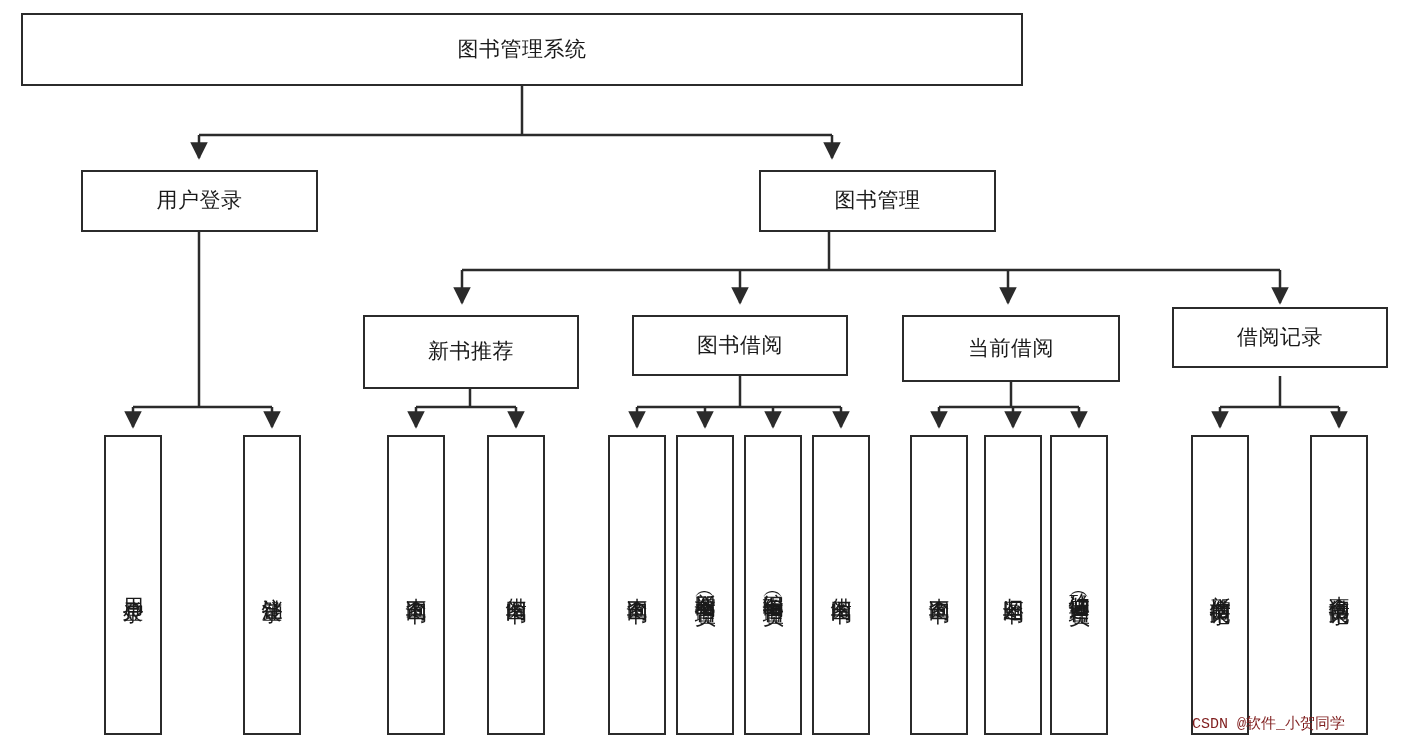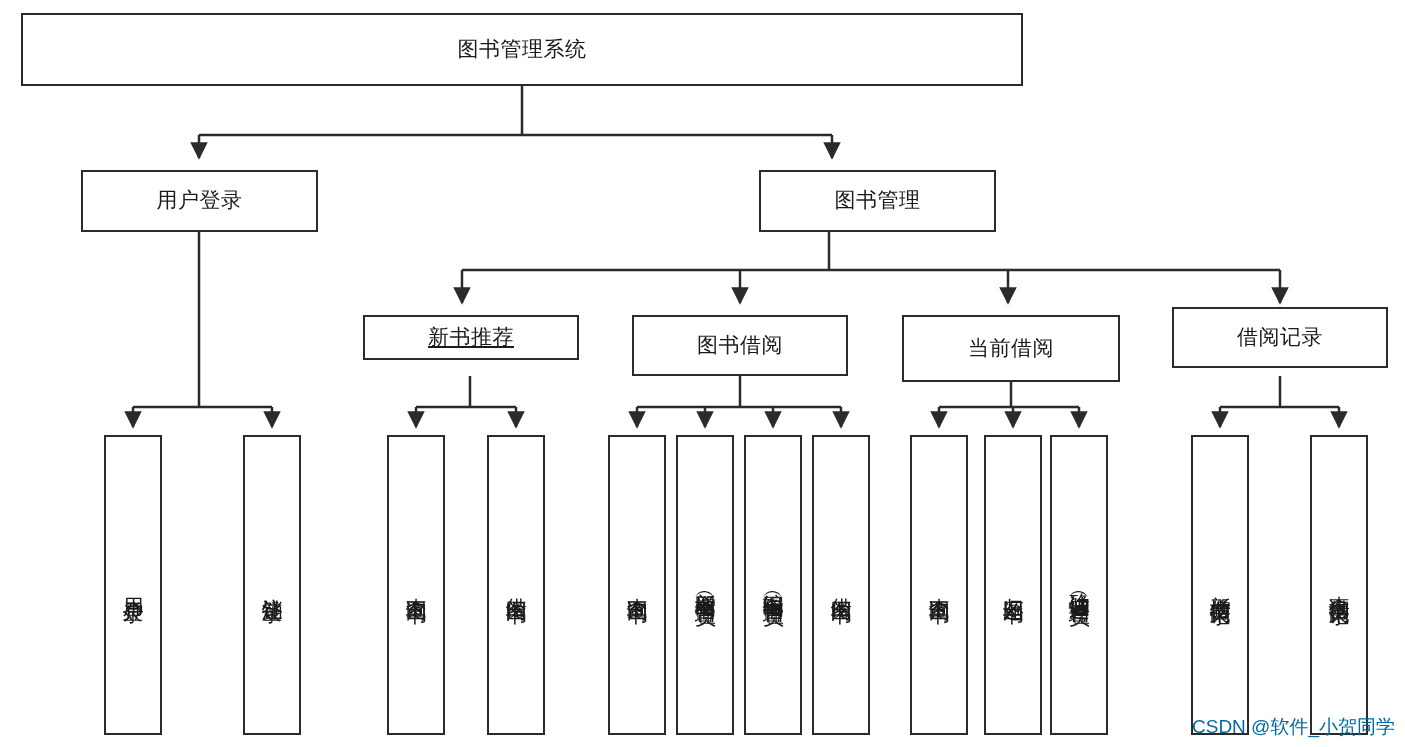--- a/index.html
+++ b/index.html
@@ -49,24 +49,24 @@
   svg.edges {
     position: absolute;
     left: 0;
     top: 0;
     width: 1405px;
     height: 747px;
     pointer-events: none;
   }
   .watermark {
     position: absolute;
-    font-size: 19px;
-    color: #0369a1;
+    font-size: 15px;
+    color: #7f1d1d;
     white-space: nowrap;
-    font-family: Liberation Sans, sans-serif;
+    font-family: Liberation Mono, monospace;
   }
 </style>
 </head>
 <body>
 
 <div id="canvas">
 
   <svg class="edges" viewBox="0 0 1405 747" xmlns="http://www.w3.org/2000/svg">
     <defs>
       <marker id="arrow" viewBox="0 0 10 10" refX="9" refY="5" markerWidth="7" markerHeight="7" orient="auto-start-reverse">
@@ -122,21 +122,21 @@
     <span>图书管理系统</span>
   </div>
 
   <div class="node node-h" style="left:81px; top:170px; width:237px; height:62px;">
     <span>用户登录</span>
   </div>
   <div class="node node-h" style="left:711px; top:170px; width:237px; height:62px;margin-left:48px;">
     <span>图书管理</span>
   </div>
 
-  <div class="node node-h" style="left:363px; top:315px; width:216px; height:45px;text-decoration:underline;">
+  <div class="node node-h" style="left:363px; top:315px; width:216px; height:74px;">
     <span>新书推荐</span>
   </div>
   <div class="node node-h" style="left:632px; top:315px; width:216px; height:61px;">
     <span>图书借阅</span>
   </div>
   <div class="node node-h" style="left:902px; top:315px; width:218px; height:67px;">
     <span>当前借阅</span>
   </div>
   <div class="node node-h" style="left:1172px; top:307px; width:216px; height:61px;">
     <span>借阅记录</span>

